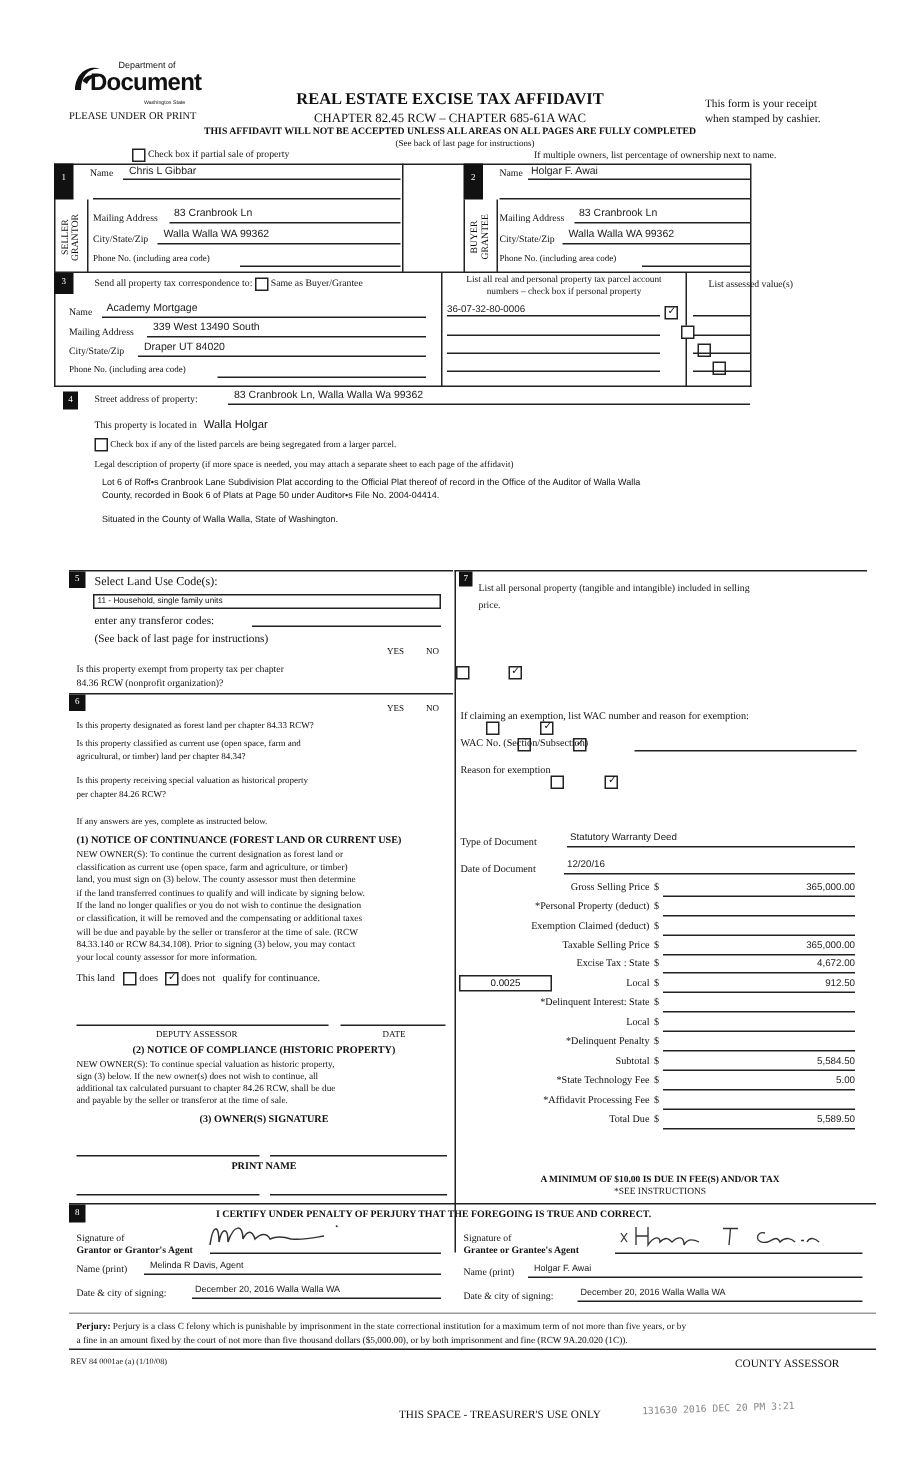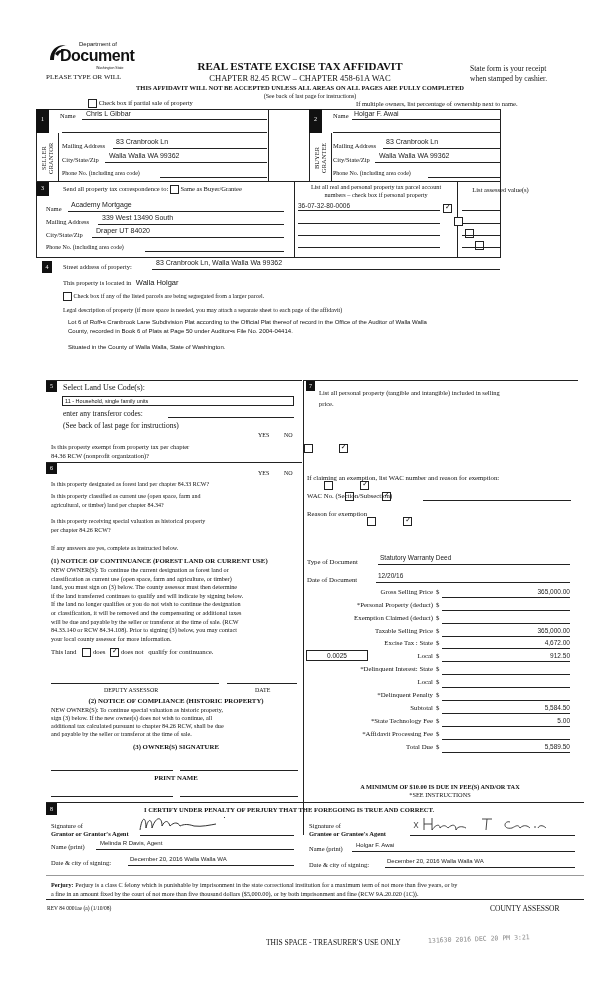--- a/index.html
+++ b/index.html
@@ -26,24 +26,24 @@
 
 <div class="abs" style="left:46px;top:38px;width:82px;height:36px;">
   <svg width="20" height="22" viewBox="0 0 20 22" style="position:absolute;left:2px;top:4px;">
     <path d="M2 18 C2 6, 12 1, 19 4 C12 3, 6 8, 6 18 Z" fill="#111"></path>
     <path d="M7 12 C9 8, 14 7, 18 9 C14 9, 11 11, 10 14 Z" fill="#111"></path>
   </svg>
   <span class="abs sans" style="left:33px;top:3px;font-size:6px;">Department of</span>
   <span class="abs sans b" style="left:14px;top:9px;font-size:16px;letter-spacing:-0.5px;font-weight:bold;">Document</span>
   <span class="abs sans" style="left:50px;top:28px;font-size:3.5px;">Washington State</span>
 </div>
-<div class="abs" style="left:46px;top:73px;font-size:7px;">PLEASE TYPE OR WILL</div>
+<div class="abs" style="left:46px;top:73px;font-size:7px;">PLEASE UNDER OR PRINT</div>
 <div class="abs b c" style="left:160px;top:60px;width:280px;font-size:11px;">REAL ESTATE EXCISE TAX AFFIDAVIT</div>
-<div class="abs c" style="left:160px;top:73px;width:280px;font-size:8.5px;">CHAPTER 82.45 RCW – CHAPTER 458-61A WAC</div>
-<div class="abs" style="left:470px;top:64px;font-size:7.5px;">State form is your receipt</div>
+<div class="abs c" style="left:160px;top:73px;width:280px;font-size:8.5px;">CHAPTER 82.45 RCW – CHAPTER 685-61A WAC</div>
+<div class="abs" style="left:470px;top:64px;font-size:7.5px;">This form is your receipt</div>
 <div class="abs" style="left:470px;top:74px;font-size:7.5px;">when stamped by cashier.</div>
 <div class="abs b c" style="left:60px;top:84px;width:480px;font-size:6.5px;">THIS AFFIDAVIT WILL NOT BE ACCEPTED UNLESS ALL AREAS ON ALL PAGES ARE FULLY COMPLETED</div>
 <div class="abs c" style="left:200px;top:93px;width:220px;font-size:6px;">(See back of last page for instructions)</div>
 <div class="abs" style="left:88px;top:99px;font-size:6.5px;">
   <span class="cb"></span>
   <span>Check box if partial sale of property</span>
 </div>
 <div class="abs" style="left:356px;top:100px;font-size:6.5px;">If multiple owners, list percentage of ownership next to name.</div>
 
 

